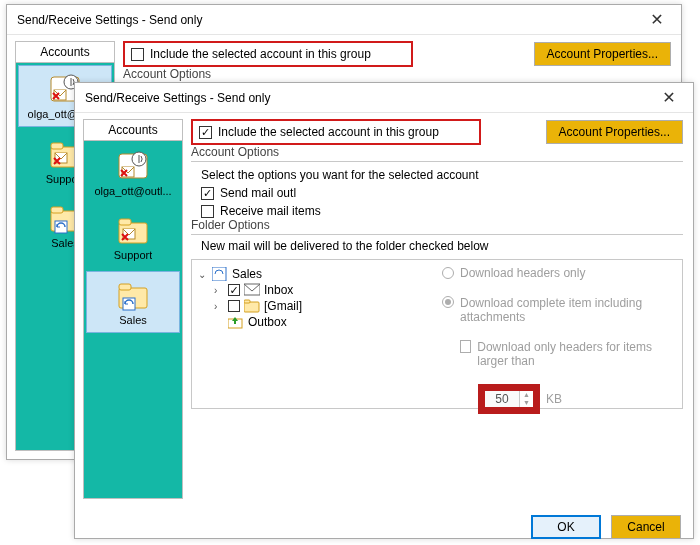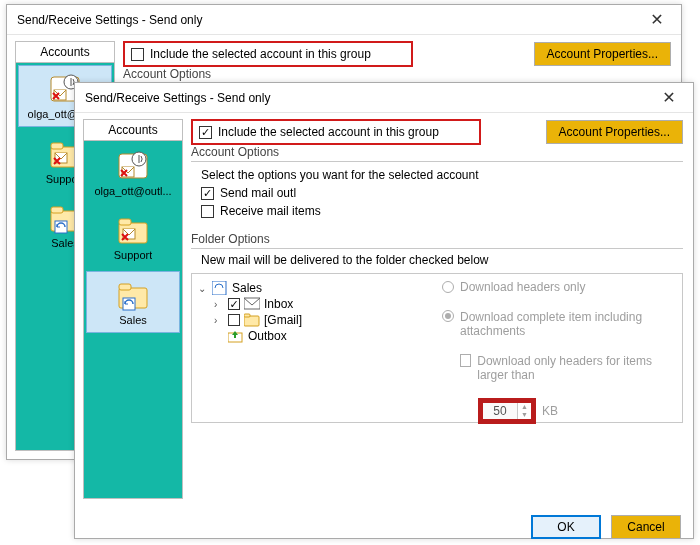--- a/index.html
+++ b/index.html
@@ -27,21 +27,21 @@
   .cb.checked::after { content: "✓"; font-size: 11px; color: #000; }
   .radio { width: 12px; height: 12px; border: 1px solid #adadad; border-radius: 50%; display: inline-block; }
   .radio.filled::after { content: ""; display: block; width: 6px; height: 6px; background: #adadad; border-radius: 50%; margin: 2px; }
   .disabled { color: #9e9e9e; }
   .folderbox { border: 1px solid #c8c8c8; padding: 6px; margin-top: 6px; display: flex; gap: 10px; height: 150px; }
   .tree { flex: 1; font-size: 12px; }
   .tree-item { display: flex; align-items: center; gap: 4px; padding: 1px 0; }
   .ind1 { padding-left: 16px; }
   .arrow { font-size: 10px; color: #555; width: 10px; display: inline-block; }
   .right-opts { flex: 1; display: flex; flex-direction: column; gap: 16px; }
-  .spin { display: inline-flex; align-items: flex-start; border: 5px solid #b91c1c; }
+  .spin { display: inline-flex; align-items: flex-start; border: 7px solid #b91c1c; }
   .spin input { width: 34px; border: none; text-align: center; }
   .spin-btns { display: flex; flex-direction: column; }
   .spin-btns span { font-size: 7px; line-height: 8px; padding: 0 3px; border-left: 1px solid #c8c8c8; }
   .footer { display: flex; justify-content: flex-end; gap: 10px; padding: 10px 12px; }
   svg { display: block; }
   .icon32 { width: 32px; height: 32px; }
   .icon16 { width: 16px; height: 14px; }
 </style>
 </head>
 <body>
@@ -173,21 +173,21 @@
         <div>Select the options you want for the selected account</div>
         <div class="row">
           <span class="cb checked"></span>
           <span>Send mail outl</span>
         </div>
         <div class="row">
           <span class="cb"></span>
           <span>Receive mail items</span>
         </div>
       </div>
-      <div class="section-head" style="margin-top:14px">Folder Options</div>
+      <div class="section-head" style="">Folder Options</div>
       <div class="hr"></div>
       <div style="padding:4px 0 0 10px">New mail will be delivered to the folder checked below</div>
       <div class="folderbox">
         <div class="tree">
           <div class="tree-item">
             <span class="arrow">⌄</span>
             <svg class="icon16">
                 <use href="#sync-s"></use>
               </svg>
             <span>Sales</span>

